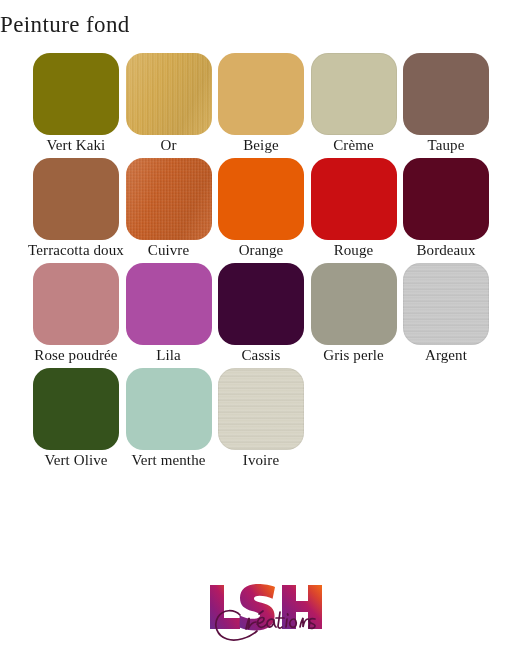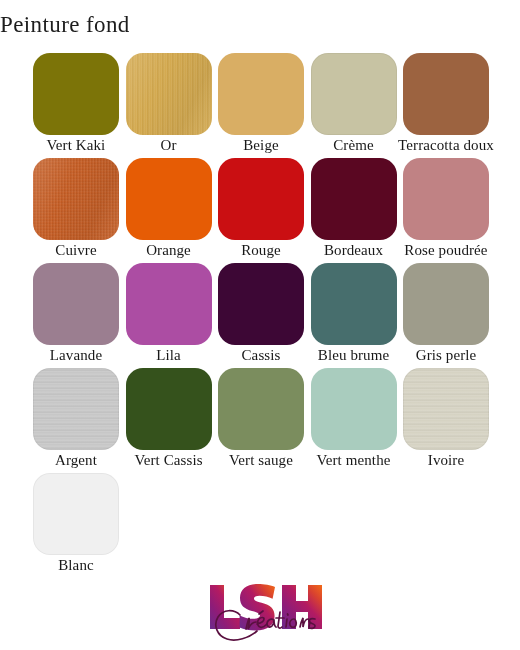--- a/index.html
+++ b/index.html
@@ -163,20 +163,24 @@
     <div class="swatch-label">Or</div>
   </div>
   <div class="swatch-cell">
     <div class="swatch-chip" style="background:#D9AE64"></div>
     <div class="swatch-label">Beige</div>
   </div>
   <div class="swatch-cell">
     <div class="swatch-chip edge" style="background:#C7C3A3"></div>
     <div class="swatch-label">Crème</div>
   </div>
+  <div class="swatch-cell">
+    <div class="swatch-chip" style="background:#7F6257"></div>
+    <div class="swatch-label">Taupe</div>
+  </div>
 
   <div class="swatch-cell">
     <div class="swatch-chip" style="background:#9C6340"></div>
     <div class="swatch-label">Terracotta doux</div>
   </div>
   <div class="swatch-cell">
     <div class="swatch-chip" style="background:#CB5F24">
       <span class="tex-grain"></span>
       <span class="tex-sheen"></span>
     </div>
@@ -193,68 +197,52 @@
 
   <div class="swatch-cell">
     <div class="swatch-chip" style="background:#5A0722"></div>
     <div class="swatch-label">Bordeaux</div>
   </div>
   <div class="swatch-cell">
     <div class="swatch-chip" style="background:#C08284"></div>
     <div class="swatch-label">Rose poudrée</div>
   </div>
   <div class="swatch-cell">
-    <div class="swatch-chip" style="background:#9B7E90"></div>
-    <div class="swatch-label">Lavande</div>
-  </div>
-  <div class="swatch-cell">
     <div class="swatch-chip" style="background:#AC4DA3"></div>
     <div class="swatch-label">Lila</div>
   </div>
 
   <div class="swatch-cell">
     <div class="swatch-chip" style="background:#3D0735"></div>
     <div class="swatch-label">Cassis</div>
   </div>
   <div class="swatch-cell">
-    <div class="swatch-chip" style="background:#476E6D"></div>
-    <div class="swatch-label">Bleu brume</div>
-  </div>
-  <div class="swatch-cell">
     <div class="swatch-chip" style="background:#9E9C8B"></div>
     <div class="swatch-label">Gris perle</div>
   </div>
   <div class="swatch-cell">
     <div class="swatch-chip edge" style="background:#C6C6C6">
       <span class="tex-horiz"></span>
     </div>
     <div class="swatch-label">Argent</div>
   </div>
 
   <div class="swatch-cell">
     <div class="swatch-chip" style="background:#35521C"></div>
-    <div class="swatch-label">Vert Cassis</div>
-  </div>
-  <div class="swatch-cell">
-    <div class="swatch-chip" style="background:#7B8D5E"></div>
-    <div class="swatch-label">Vert sauge</div>
+    <div class="swatch-label">Vert Olive</div>
   </div>
   <div class="swatch-cell">
     <div class="swatch-chip" style="background:#A9CCBE"></div>
     <div class="swatch-label">Vert menthe</div>
   </div>
   <div class="swatch-cell">
     <div class="swatch-chip edge" style="background:#D5D2C2">
       <span class="tex-horiz"></span>
     </div>
     <div class="swatch-label">Ivoire</div>
-  </div>
-  <div class="swatch-cell">
-    <div class="swatch-chip edge" style="background:#F0F0F0"></div>
-    <div class="swatch-label">Blanc</div>
   </div>
 
 </div>
 
 <div class="logo-wrap">
   <div class="logo-inner">
     <svg class="logo-mark" viewBox="0 0 128 66">
       <defs>
         <linearGradient id="lshGrad" x1="0" y1="1" x2="1" y2="0">
           <stop offset="0%" stop-color="#6B2B8C"></stop>

